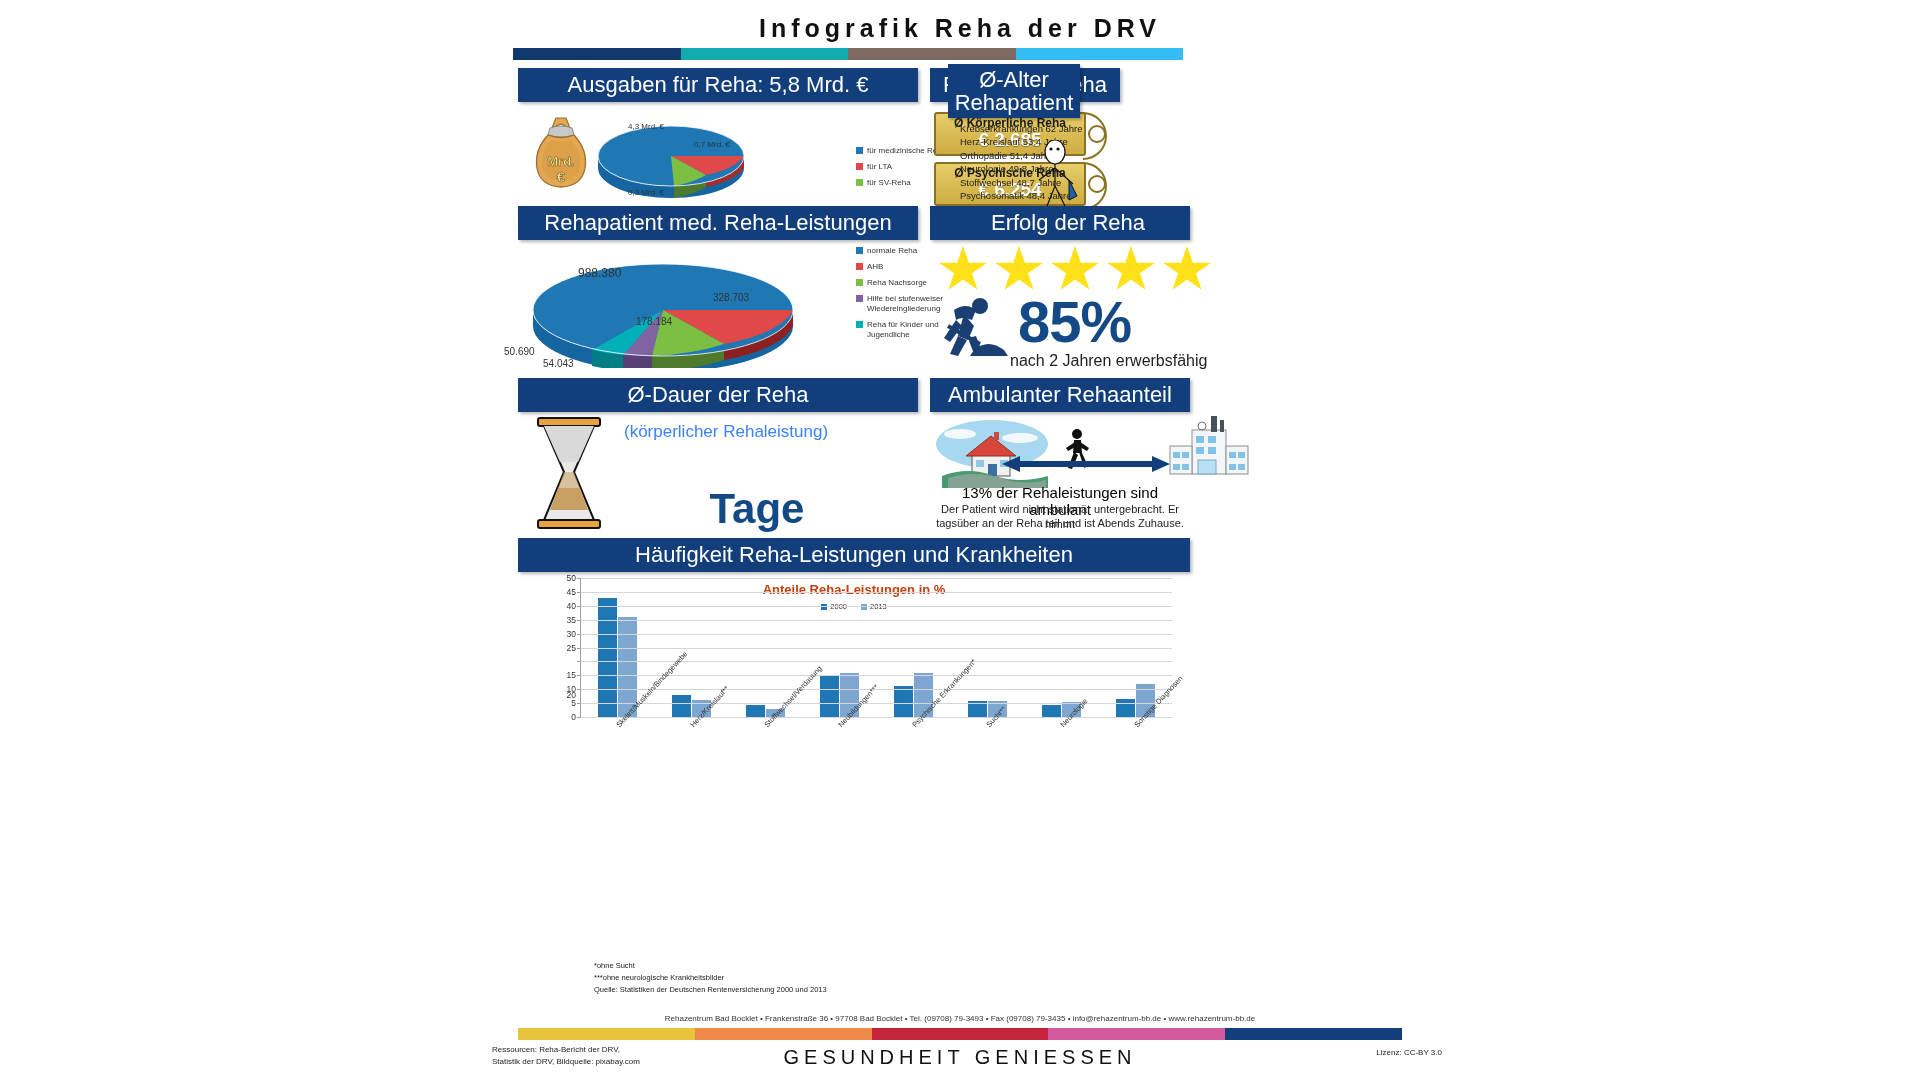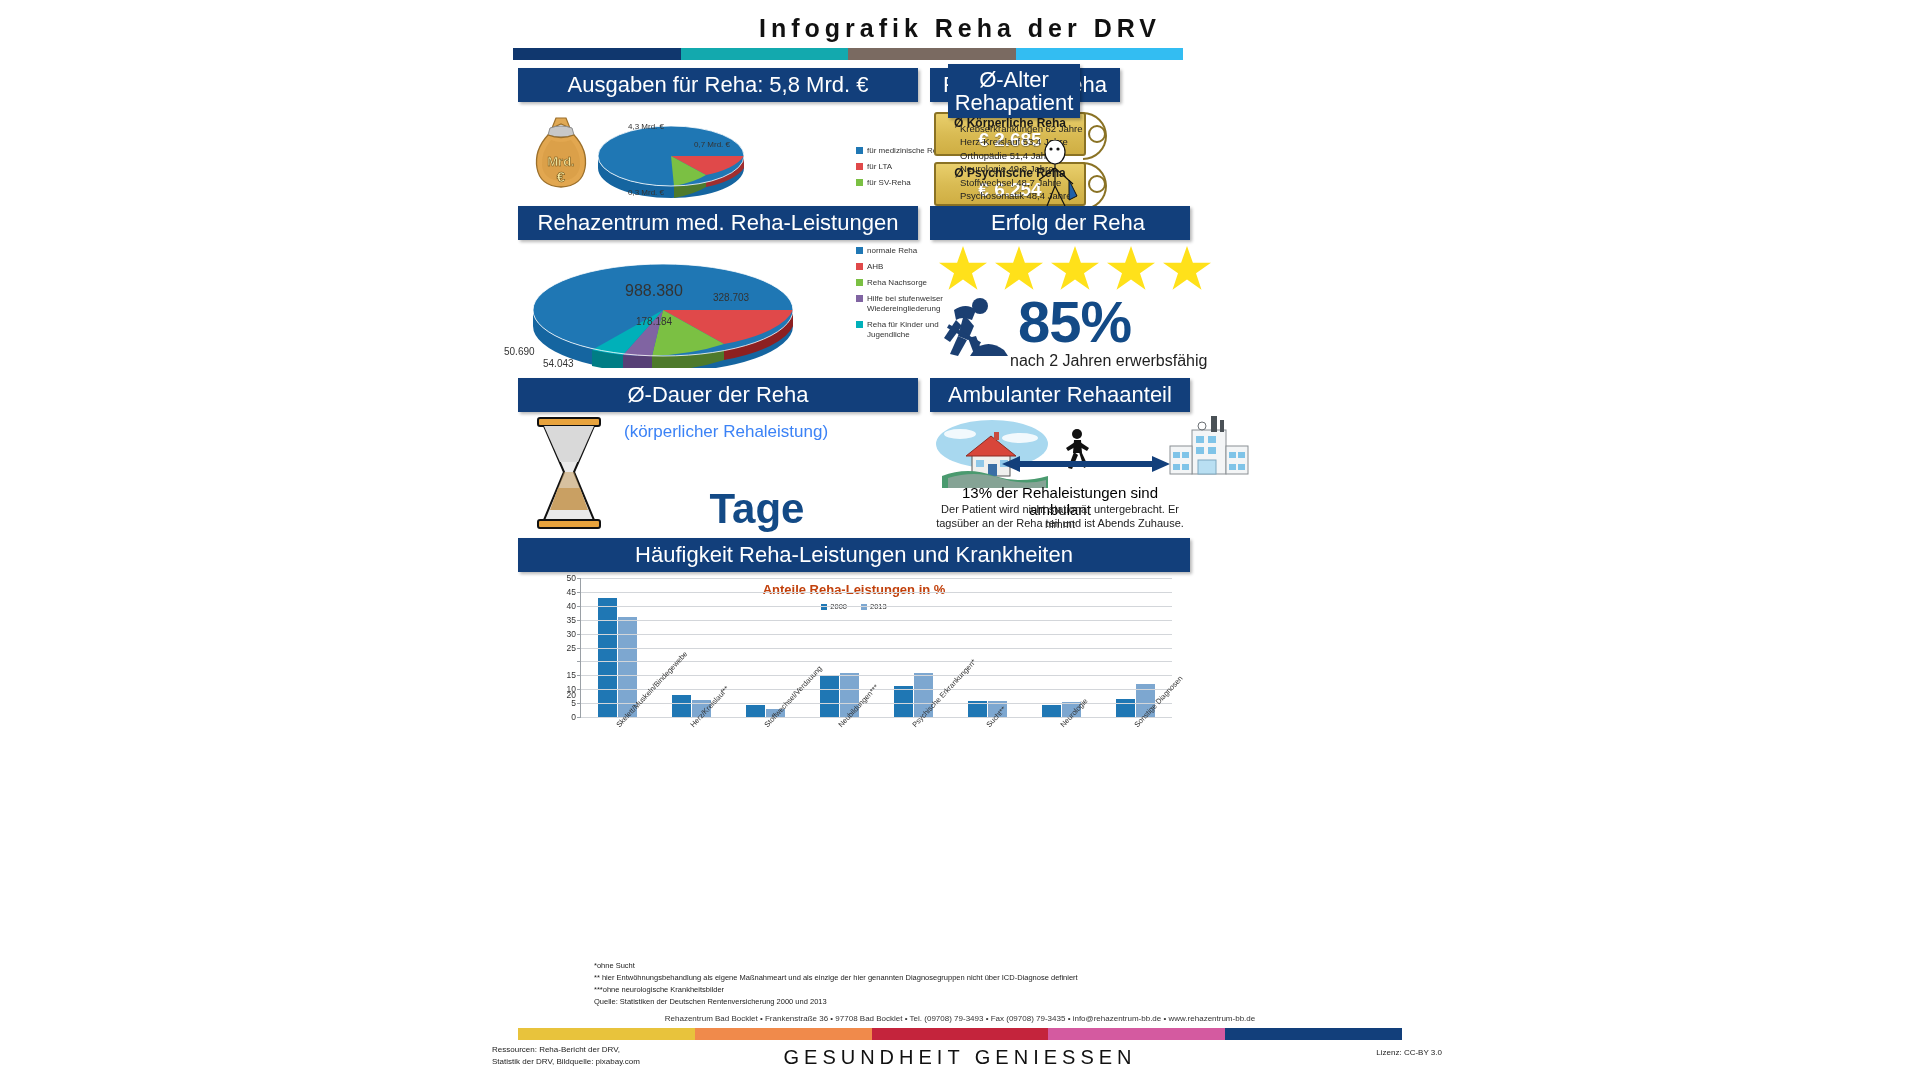--- a/index.html
+++ b/index.html
@@ -290,36 +290,36 @@
   <svg style="position:absolute; left:655px; top:140px;" width="48" height="68" viewBox="0 0 48 68">
     <ellipse cx="22" cy="12" rx="10" ry="12" fill="#fff" stroke="#111" stroke-width="1.2"></ellipse>
     <circle cx="18" cy="9" r="1.6" fill="#111"></circle>
     <circle cx="25" cy="9" r="1.6" fill="#111"></circle>
     <path d="M22 24 L22 46" stroke="#111" stroke-width="1.2" fill="none"></path>
     <path d="M22 28 L6 40 M22 28 L40 44" stroke="#111" stroke-width="1.2" fill="none"></path>
     <path d="M22 46 L14 66 M22 46 L32 66" stroke="#111" stroke-width="1.2" fill="none"></path>
     <path d="M36 40 L44 56 L36 60 Z" fill="#1f5fa8" stroke="#111" stroke-width="1"></path>
   </svg>
 
-  <div class="hdr" id="hdr-bewilligt">Rehazentrum med. Reha-Leistungen</div>
+  <div class="hdr" id="hdr-bewilligt">Rehapatient med. Reha-Leistungen</div>
 
   <svg style="position:absolute; left:150px; top:252px;" width="270" height="116" viewBox="0 0 270 116">
     <path d="M5 58 A130 46 0 0 0 265 58 L265 74 A130 46 0 0 1 5 74 Z" fill="#1565a0"></path>
     <path d="M196 92 A130 46 0 0 0 265 58 L265 74 A130 46 0 0 1 196 108 Z" fill="#8d2021"></path>
     <path d="M124 104 A130 46 0 0 0 196 92 L196 108 A130 46 0 0 1 124 120 Z" fill="#4e7a2b"></path>
     <path d="M95 103 A130 46 0 0 0 124 104 L124 120 A130 46 0 0 1 95 119 Z" fill="#574076"></path>
     <path d="M64 98 A130 46 0 0 0 95 103 L95 119 A130 46 0 0 1 64 114 Z" fill="#007d85"></path>
     <ellipse cx="135" cy="58" rx="130" ry="46" fill="#1f77b4"></ellipse>
     <path d="M135 58 L265 58 A130 46 0 0 1 196 92 Z" fill="#e0494a"></path>
     <path d="M135 58 L196 92 A130 46 0 0 1 124 104 Z" fill="#7bc043"></path>
     <path d="M135 58 L124 104 A130 46 0 0 1 95 103 Z" fill="#8064a2"></path>
     <path d="M135 58 L95 103 A130 46 0 0 1 64 98 Z" fill="#00b0b9"></path>
     <ellipse cx="135" cy="58" rx="130" ry="46" fill="none" stroke="#fff" stroke-width="0.8"></ellipse>
   </svg>
-  <div class="pie-lbl" style="left:200px; top:282px; font-size:16px;margin-left:47px;">988.380</div>
+  <div class="pie-lbl" style="left:200px; top:266px; font-size:12px;">988.380</div>
   <div class="pie-lbl" style="left:335px; top:292px; font-size:10px;">328.703</div>
   <div class="pie-lbl" style="left:258px; top:316px; font-size:10px;">178.184</div>
   <div class="pie-lbl" style="left:165px; top:358px; font-size:10px;">54.043</div>
   <div class="pie-lbl" style="left:126px; top:346px; font-size:10px;">50.690</div>
 
   <div class="legend" id="legend-bewilligte" style="left:478px; top:246px; width:116px;">
         <div class="legend-row">
           <span class="legend-sw" style="background: rgb(31, 119, 180);"></span>
           <span class="txt">normale Reha</span>
         </div>
@@ -539,21 +539,20 @@
             <span>Neurologie</span>
           </div>
           <div class="xtick">
             <span>Sonstige Diagnosen</span>
           </div>
         </div>
   </div>
 
   <div class="footnotes" id="footnotes">
         <div>*ohne Sucht</div>
-        <div>** hier Entwöhnungsbehandlung als eigene Maßnahmeart und als einzige der hier genannten Diagnosegruppen nicht über ICD-Diagnose definiert</div>
         <div>***ohne neurologische Krankheitsbilder</div>
         <div>Quelle: Statistiken der Deutschen Rentenversicherung 2000 und 2013</div>
       </div>
   <div class="contactline">Rehazentrum Bad Bocklet • Frankenstraße 36 • 97708 Bad Bocklet • Tel. (09708) 79-3493 • Fax (09708) 79-3435 • info@rehazentrum-bb.de • www.rehazentrum-bb.de</div>
   <div class="footbar" id="footbar">
         <div style="background: rgb(232, 195, 60);"></div>
         <div style="background: rgb(240, 138, 75);"></div>
         <div style="background: rgb(196, 36, 60);"></div>
         <div style="background: rgb(212, 90, 160);"></div>
         <div style="background: rgb(18, 63, 123);"></div>

